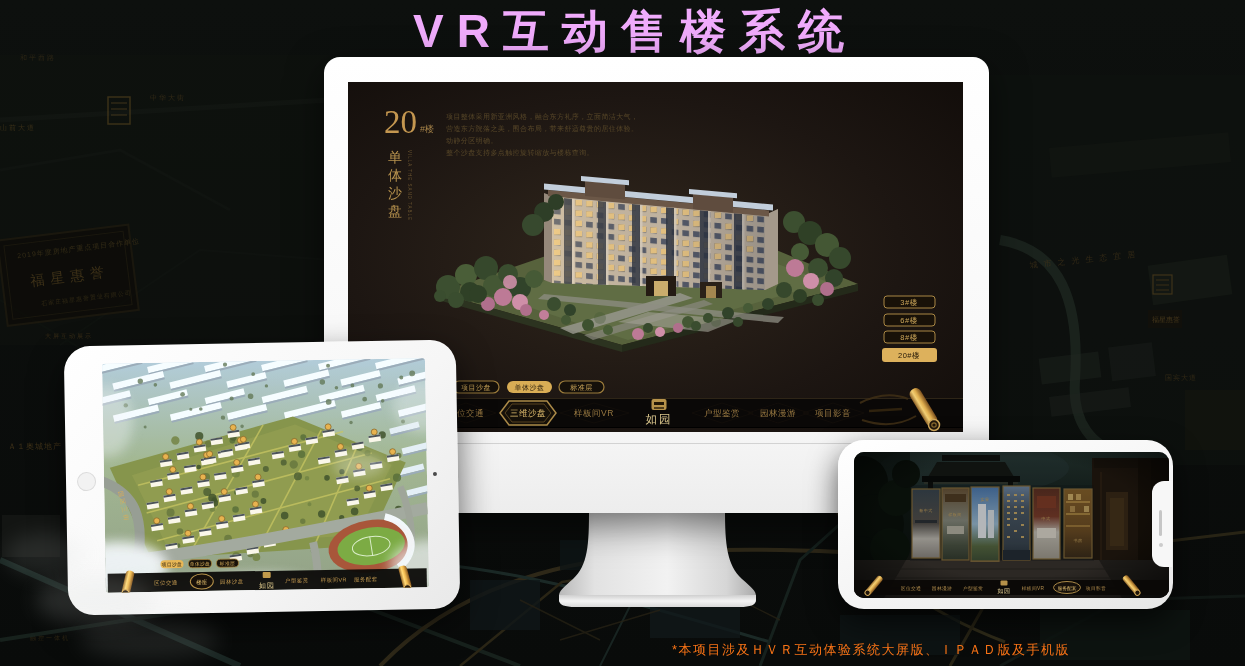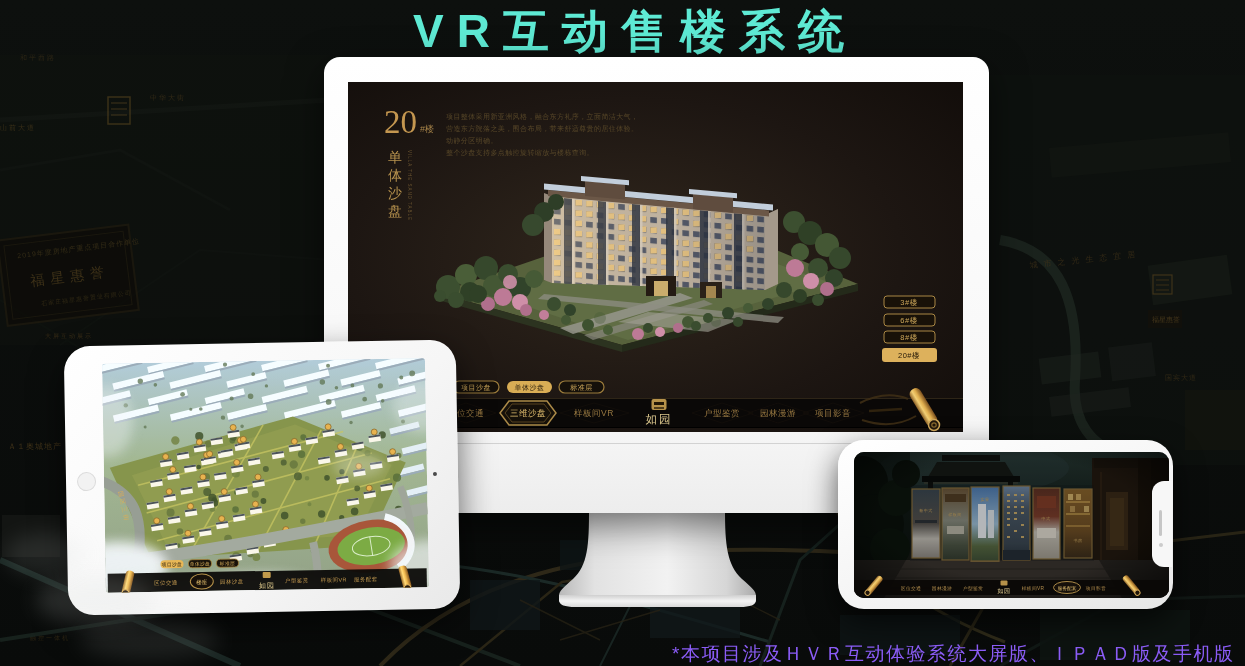--- a/index.html
+++ b/index.html
@@ -106,21 +106,21 @@
     <g stroke="#2a2416" stroke-width="1.5" opacity="0.8">
       <line x1="520" y1="600" x2="600" y2="640"></line>
       <line x1="700" y1="580" x2="780" y2="620"></line>
       <line x1="560" y1="640" x2="660" y2="610"></line>
     </g>
   </g>
 </svg>
 
 <div class="abs" style="left:0;top:0;width:1245px;text-align:center;">
   <span style="display:inline-block;margin-left:25px;margin-top:7px;font-size:46px;line-height:48px;font-weight:700;
-    color:#5eead4;letter-spacing:13px;font-family:'Liberation Sans',sans-serif;">VR互动售楼系统</span>
+    color:#f0abfc;letter-spacing:13px;font-family:'Liberation Sans',sans-serif;">VR互动售楼系统</span>
 </div>
 
 <svg class="abs" style="left:540px;top:509px;" width="235" height="98" viewBox="0 0 235 98">
   <defs>
     <linearGradient id="neck" x1="0" y1="0" x2="1" y2="0">
       <stop offset="0" stop-color="#b9b9b9"></stop>
       <stop offset="0.18" stop-color="#e2e2e2"></stop>
       <stop offset="0.55" stop-color="#f2f2f2"></stop>
       <stop offset="0.85" stop-color="#d6d6d6"></stop>
       <stop offset="1" stop-color="#ababab"></stop>
@@ -1234,13 +1234,13 @@
   <defs>
       <filter id="pgblur" x="-60%" y="-60%" width="220%" height="220%">
         <feGaussianBlur stdDeviation="10"></feGaussianBlur>
       </filter>
     </defs>
   <ellipse cx="95" cy="120" rx="60" ry="24" fill="#cfd4d2" filter="url(#pgblur)" opacity="0.16"></ellipse>
   <ellipse cx="45" cy="75" rx="40" ry="22" fill="#c8cecb" filter="url(#pgblur)" opacity="0.12"></ellipse>
   <ellipse cx="150" cy="160" rx="70" ry="20" fill="#cfd4d2" filter="url(#pgblur)" opacity="0.10"></ellipse>
 </svg>
 
-<div class="abs" style="left:672px;top:641px;font-size:19px;color:#8b5cf6;letter-spacing:1.5px;">*本项目涉及ＨＶＲ互动体验系统大屏版、ＩＰＡＤ版及手机版</div>
+<div class="abs" style="left:672px;top:641px;font-size:13px;color:#f97316;letter-spacing:1.5px;">*本项目涉及ＨＶＲ互动体验系统大屏版、ＩＰＡＤ版及手机版</div>
 
 </body></html>

